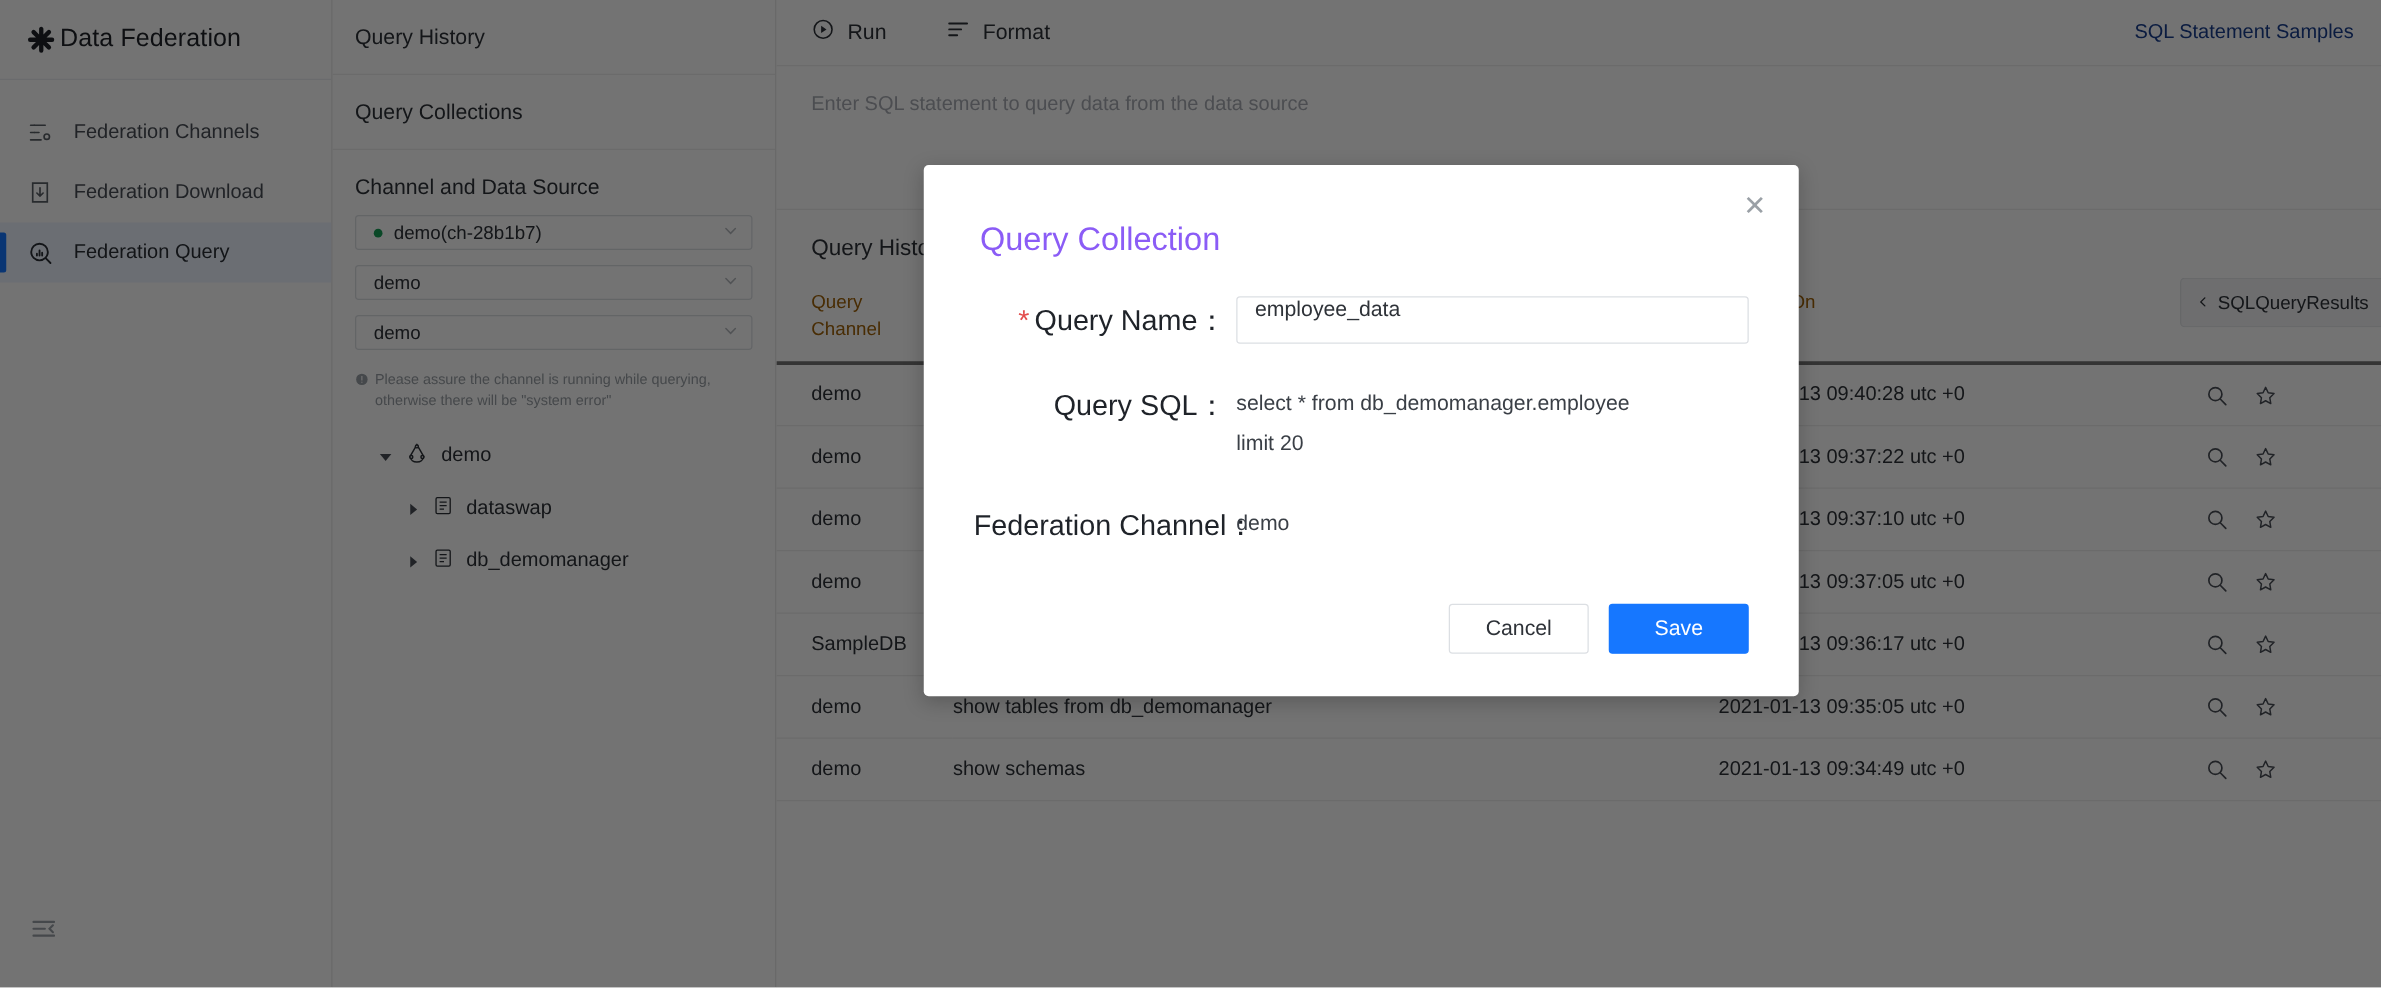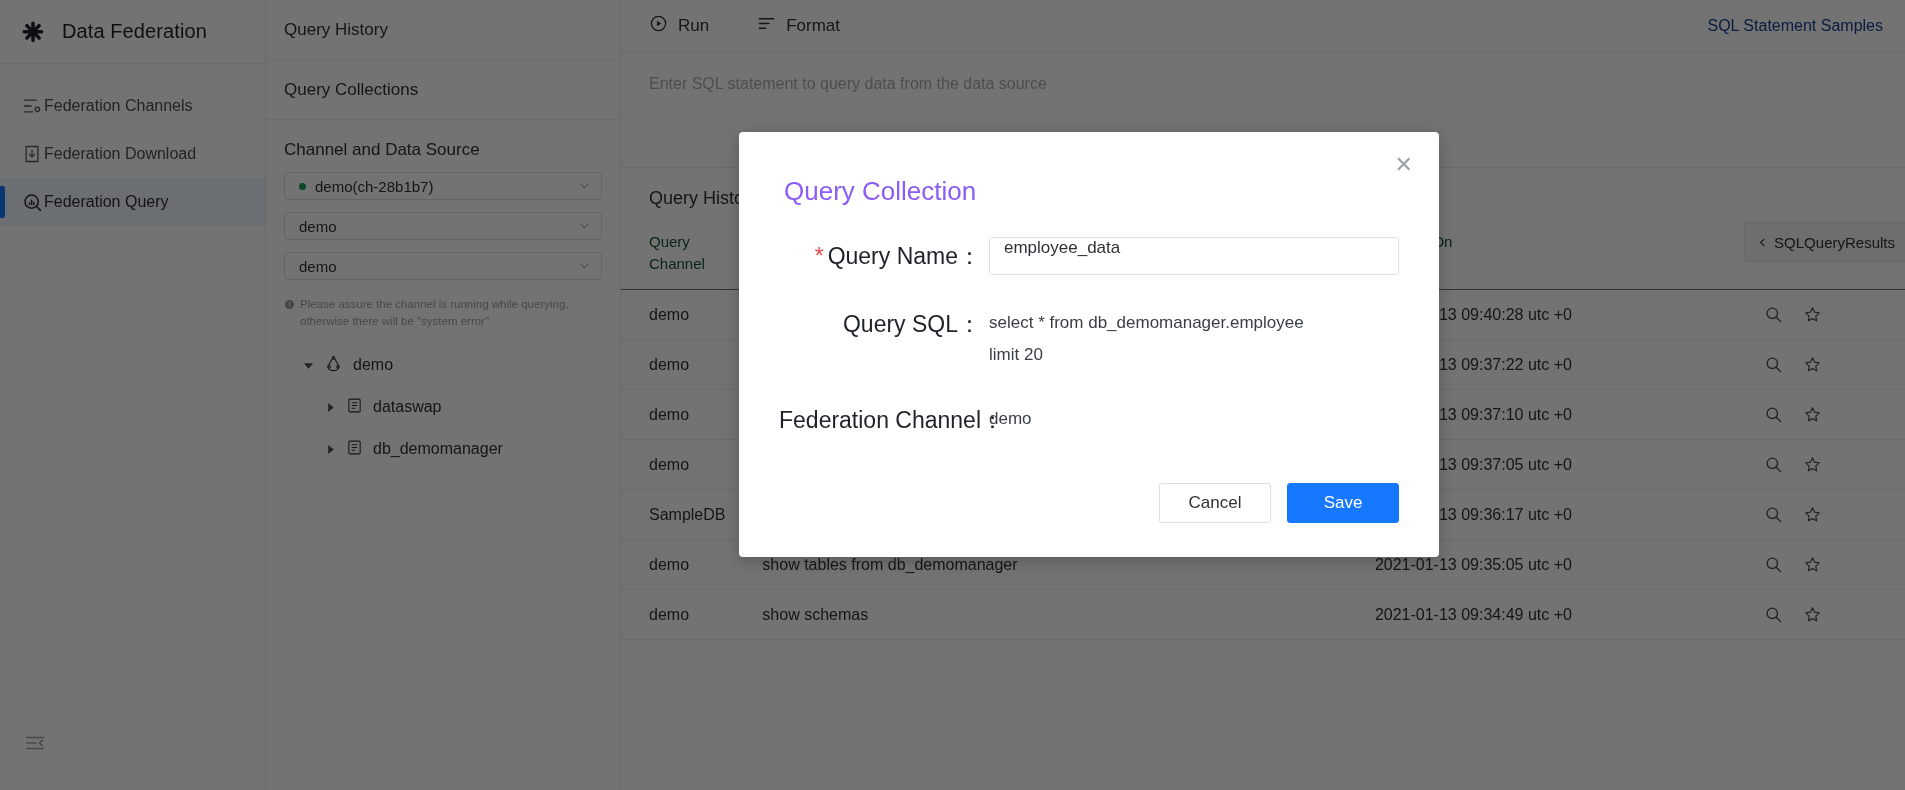--- a/index.html
+++ b/index.html
@@ -11,28 +11,28 @@
   }
   #app { position: relative; width: 1905px; height: 790px; display: flex; }
 
   
   .leftnav {
     width: 266px; height: 790px; background: #ffffff;
     border-right: 1px solid #e8e8e8;
     display: flex; flex-direction: column; position: relative; z-index: 5;
   }
   .brand {
-    height: 64px; display: flex; align-items: center; gap: 14px;
+    height: 64px; display: flex; align-items: center; 
     padding-left: 18px; border-bottom: 1px solid #eceef1;
   }
   .brand-icon { width: 30px; height: 30px; display: flex; align-items: center; justify-content: center; }
   .brand-title { font-size: 20px; color: #1f2329; letter-spacing: .1px; }
   .nav-list { padding-top: 18px; }
   .nav-item {
-    height: 48px; display: flex; align-items: center; 
+    height: 48px; display: flex; align-items: center; gap: 15px;
     padding-left: 20px; position: relative; cursor: pointer;
     font-size: 16px; color: #4a4f57;
   }
   .nav-item.active { background: #eef4fe; color: #2a2f36; }
   .nav-item.active::before {
     content: ""; position: absolute; left: 0; top: 8px; bottom: 8px;
     width: 5px; background: #1677ff; border-radius: 0 2px 2px 0;
   }
   .nav-ico { width: 24px; height: 24px; display: flex; align-items: center; justify-content: center; }
   .nav-collapse {
@@ -85,23 +85,23 @@
   }
   .tb-link { margin-left: auto; font-size: 16px; color: #1a3f8f; cursor: pointer; }
   .editor {
     height: 115px; padding: 22px 28px; font-size: 16px; color: #a8acb3;
     border-bottom: 1px solid #ededed;
   }
   .qh-title { padding: 20px 28px 10px 28px; font-size: 18px; color: #2e3238; }
 
   table.qh { width: 100%; border-collapse: collapse; table-layout: fixed; }
   table.qh th {
-    text-align: left; font-weight: normal; font-size: 15px; color: #14532d;
+    text-align: left; font-weight: normal; font-size: 15px; color: #a16207;
     padding: 12px 0 14px 0; vertical-align: top; line-height: 22px;
-    border-bottom: 1px solid #737373;
+    border-bottom: 3px solid #737373;
   }
   table.qh td {
     font-size: 16px; color: #2e3238; height: 50px; border-bottom: 1px solid #ededed;
     vertical-align: middle;
   }
   .c1 { width: 120px; padding-left: 28px !important; }
   .c2 { width: 520px; }
   .c3 { width: 330px; }
   .c4 { width: 120px; }
   .acts { display: flex; gap: 20px; align-items: center; }

